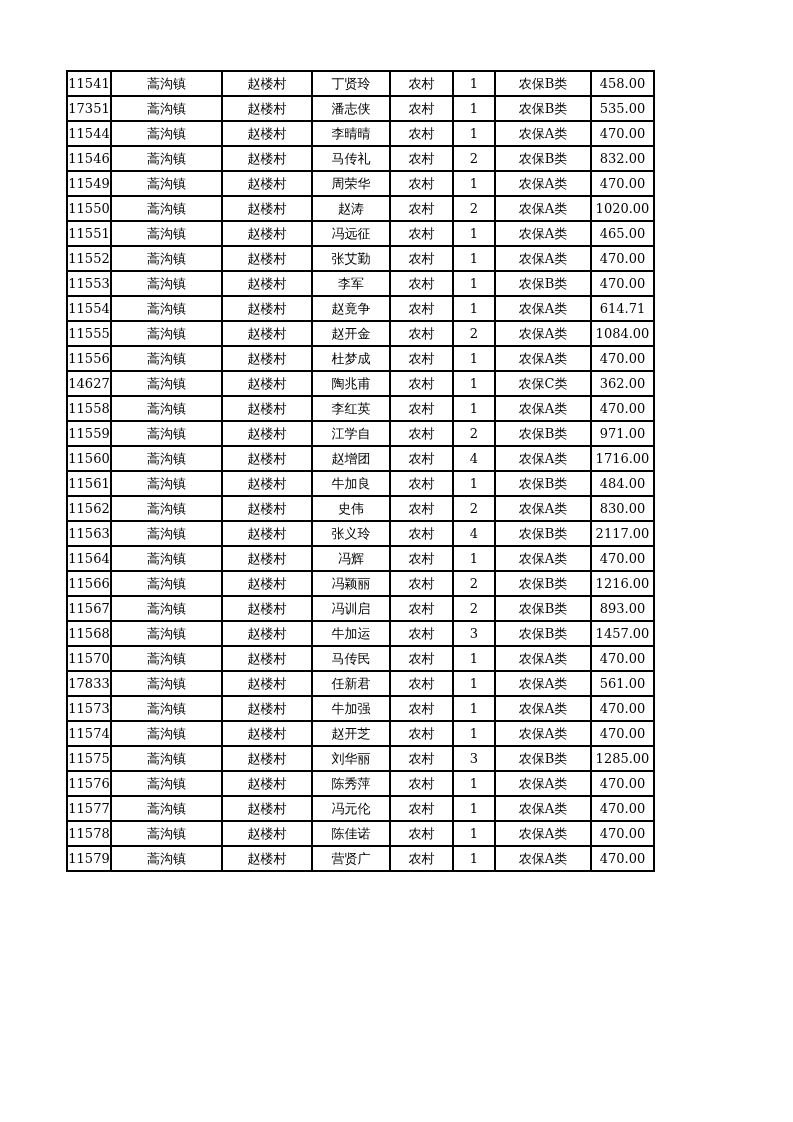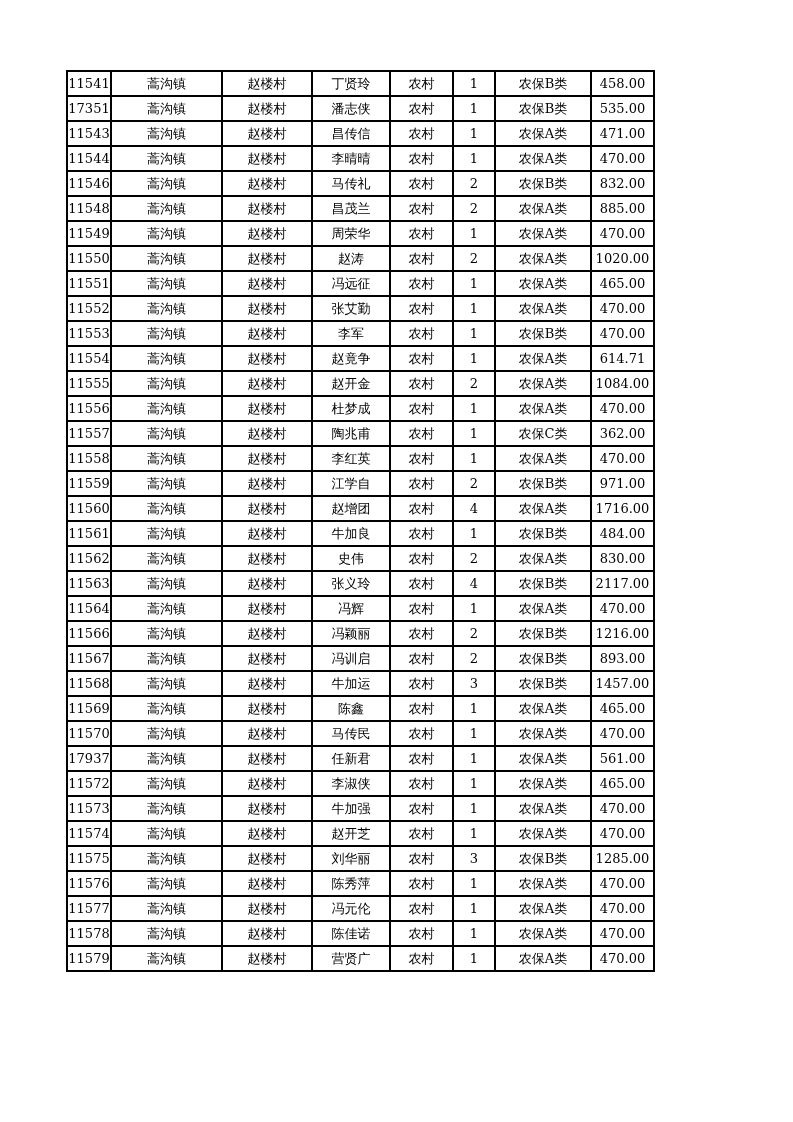--- a/index.html
+++ b/index.html
@@ -77,60 +77,40 @@
           <td>17351</td>
           <td>蒿沟镇</td>
           <td>赵楼村</td>
           <td>潘志侠</td>
           <td>农村</td>
           <td>1</td>
           <td>农保B类</td>
           <td>535.00</td>
         </tr>
         <tr>
-          <td>11543</td>
-          <td>蒿沟镇</td>
-          <td>赵楼村</td>
-          <td>昌传信</td>
-          <td>农村</td>
-          <td>1</td>
-          <td>农保A类</td>
-          <td>471.00</td>
-        </tr>
-        <tr>
           <td>11544</td>
           <td>蒿沟镇</td>
           <td>赵楼村</td>
           <td>李晴晴</td>
           <td>农村</td>
           <td>1</td>
           <td>农保A类</td>
           <td>470.00</td>
         </tr>
         <tr>
           <td>11546</td>
           <td>蒿沟镇</td>
           <td>赵楼村</td>
           <td>马传礼</td>
           <td>农村</td>
           <td>2</td>
           <td>农保B类</td>
           <td>832.00</td>
         </tr>
         <tr>
-          <td>11548</td>
-          <td>蒿沟镇</td>
-          <td>赵楼村</td>
-          <td>昌茂兰</td>
-          <td>农村</td>
-          <td>2</td>
-          <td>农保A类</td>
-          <td>885.00</td>
-        </tr>
-        <tr>
           <td>11549</td>
           <td>蒿沟镇</td>
           <td>赵楼村</td>
           <td>周荣华</td>
           <td>农村</td>
           <td>1</td>
           <td>农保A类</td>
           <td>470.00</td>
         </tr>
         <tr>
@@ -197,21 +177,21 @@
           <td>11556</td>
           <td>蒿沟镇</td>
           <td>赵楼村</td>
           <td>杜梦成</td>
           <td>农村</td>
           <td>1</td>
           <td>农保A类</td>
           <td>470.00</td>
         </tr>
         <tr>
-          <td>11557</td>
+          <td>14627</td>
           <td>蒿沟镇</td>
           <td>赵楼村</td>
           <td>陶兆甫</td>
           <td>农村</td>
           <td>1</td>
           <td>农保C类</td>
           <td>362.00</td>
         </tr>
         <tr>
           <td>11558</td>
@@ -307,58 +287,38 @@
           <td>11568</td>
           <td>蒿沟镇</td>
           <td>赵楼村</td>
           <td>牛加运</td>
           <td>农村</td>
           <td>3</td>
           <td>农保B类</td>
           <td>1457.00</td>
         </tr>
         <tr>
-          <td>11569</td>
-          <td>蒿沟镇</td>
-          <td>赵楼村</td>
-          <td>陈鑫</td>
-          <td>农村</td>
-          <td>1</td>
-          <td>农保A类</td>
-          <td>465.00</td>
-        </tr>
-        <tr>
           <td>11570</td>
           <td>蒿沟镇</td>
           <td>赵楼村</td>
           <td>马传民</td>
           <td>农村</td>
           <td>1</td>
           <td>农保A类</td>
           <td>470.00</td>
         </tr>
         <tr>
-          <td>17937</td>
+          <td>17833</td>
           <td>蒿沟镇</td>
           <td>赵楼村</td>
           <td>任新君</td>
           <td>农村</td>
           <td>1</td>
           <td>农保A类</td>
           <td>561.00</td>
-        </tr>
-        <tr>
-          <td>11572</td>
-          <td>蒿沟镇</td>
-          <td>赵楼村</td>
-          <td>李淑侠</td>
-          <td>农村</td>
-          <td>1</td>
-          <td>农保A类</td>
-          <td>465.00</td>
         </tr>
         <tr>
           <td>11573</td>
           <td>蒿沟镇</td>
           <td>赵楼村</td>
           <td>牛加强</td>
           <td>农村</td>
           <td>1</td>
           <td>农保A类</td>
           <td>470.00</td>

